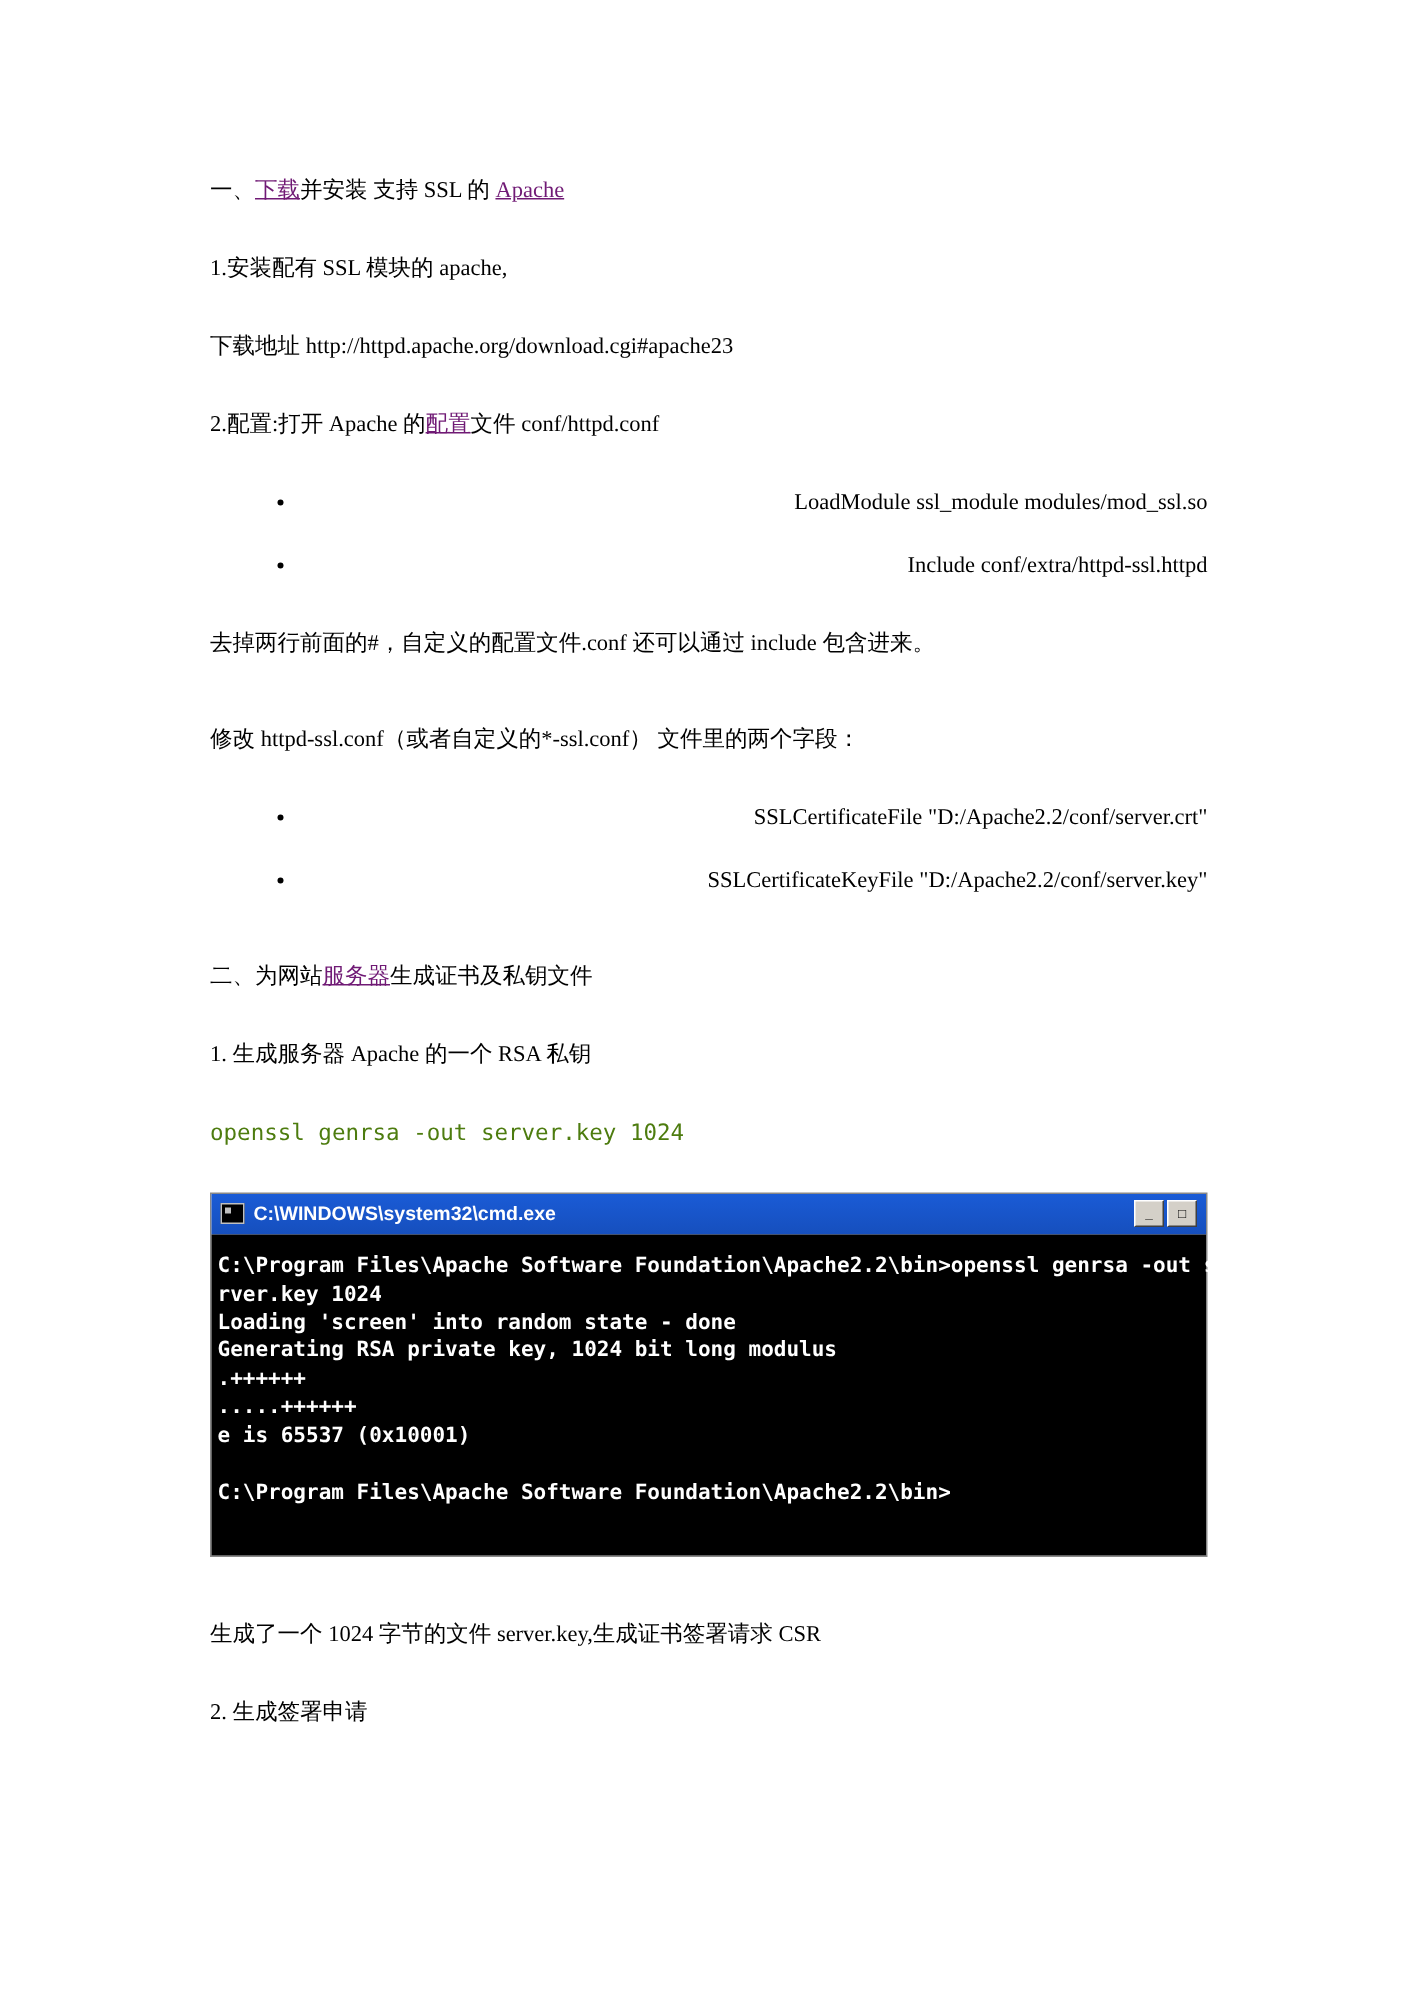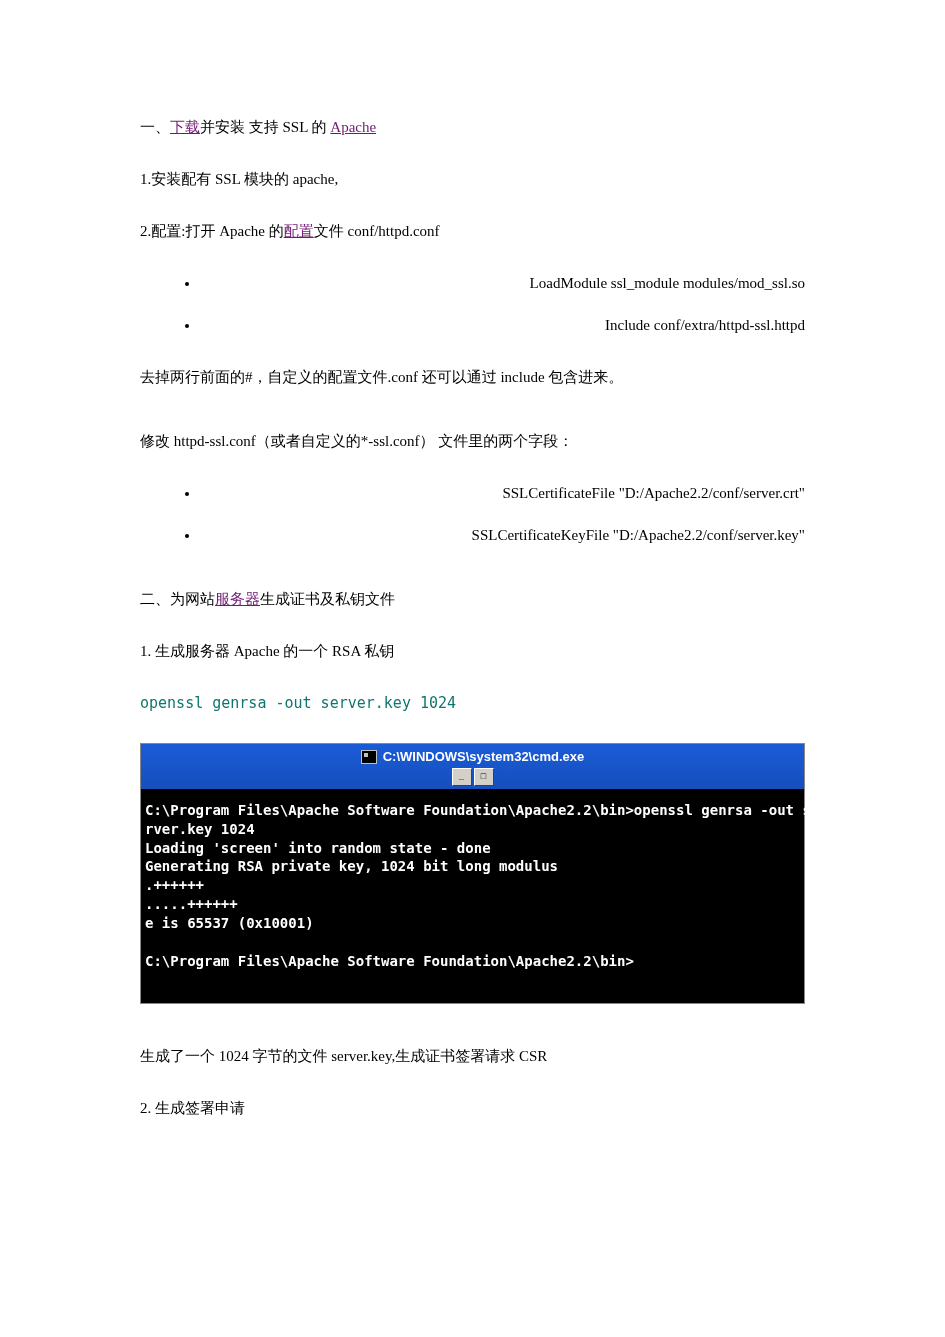--- a/index.html
+++ b/index.html
@@ -26,38 +26,37 @@
     ul {
       list-style: disc;
       padding-left: 60px;
       margin: 0 0 28px 0;
     }
     li {
       margin-bottom: 18px;
       text-align: right;
     }
     .red {
-      color: #0f766e;
+      color: #4d7c0f;
       font-family: "SimSun", monospace;
     }
     .term-window {
       margin: 8px 0 40px 0;
       border: 1px solid #888;
     }
     .term-titlebar {
       background: linear-gradient(#1a5bd6, #164fbd);
       color: #fff;
       font-family: Tahoma, Arial, sans-serif;
       font-size: 13px;
       font-weight: bold;
       padding: 3px 6px;
       display: flex;
       align-items: center;
       justify-content: space-between;
-      flex-direction: column;
     }
     .term-titlebar-left {
       display: inline-flex;
       align-items: center;
       gap: 6px;
     }
     .term-icon {
       display: inline-block;
       width: 14px;
       height: 12px;
@@ -112,20 +111,21 @@
 </head>
 <body>
 
 <p>
   <span>一、</span><a class="link">下载</a><span>并安装 支持 SSL 的 </span><a class="link">Apache</a>
 </p>
 
 <p>1.安装配有 SSL 模块的 apache,</p>
 
 <p>
+  <span class="tight" style="display:block">下载地址 http://httpd.apache.org/download.cgi#apache23</span>
 </p>
 
 <p>
   <span>2.配置:打开 Apache 的</span><a class="link">配置</a><span>文件 conf/httpd.conf</span>
 </p>
 
 <ul>
   <li>LoadModule ssl_module modules/mod_ssl.so</li>
   <li>Include conf/extra/httpd-ssl.httpd</li>
 </ul>

